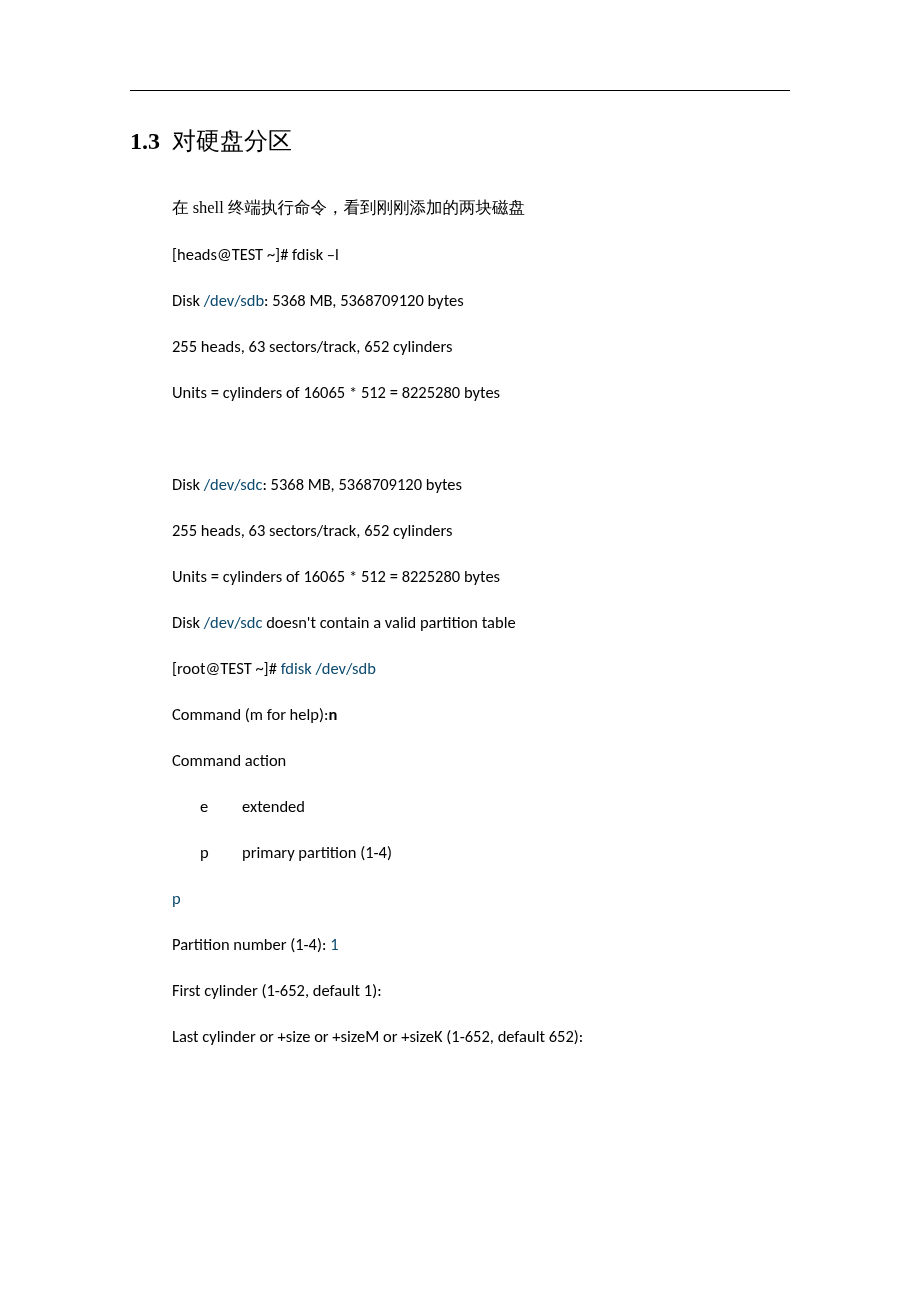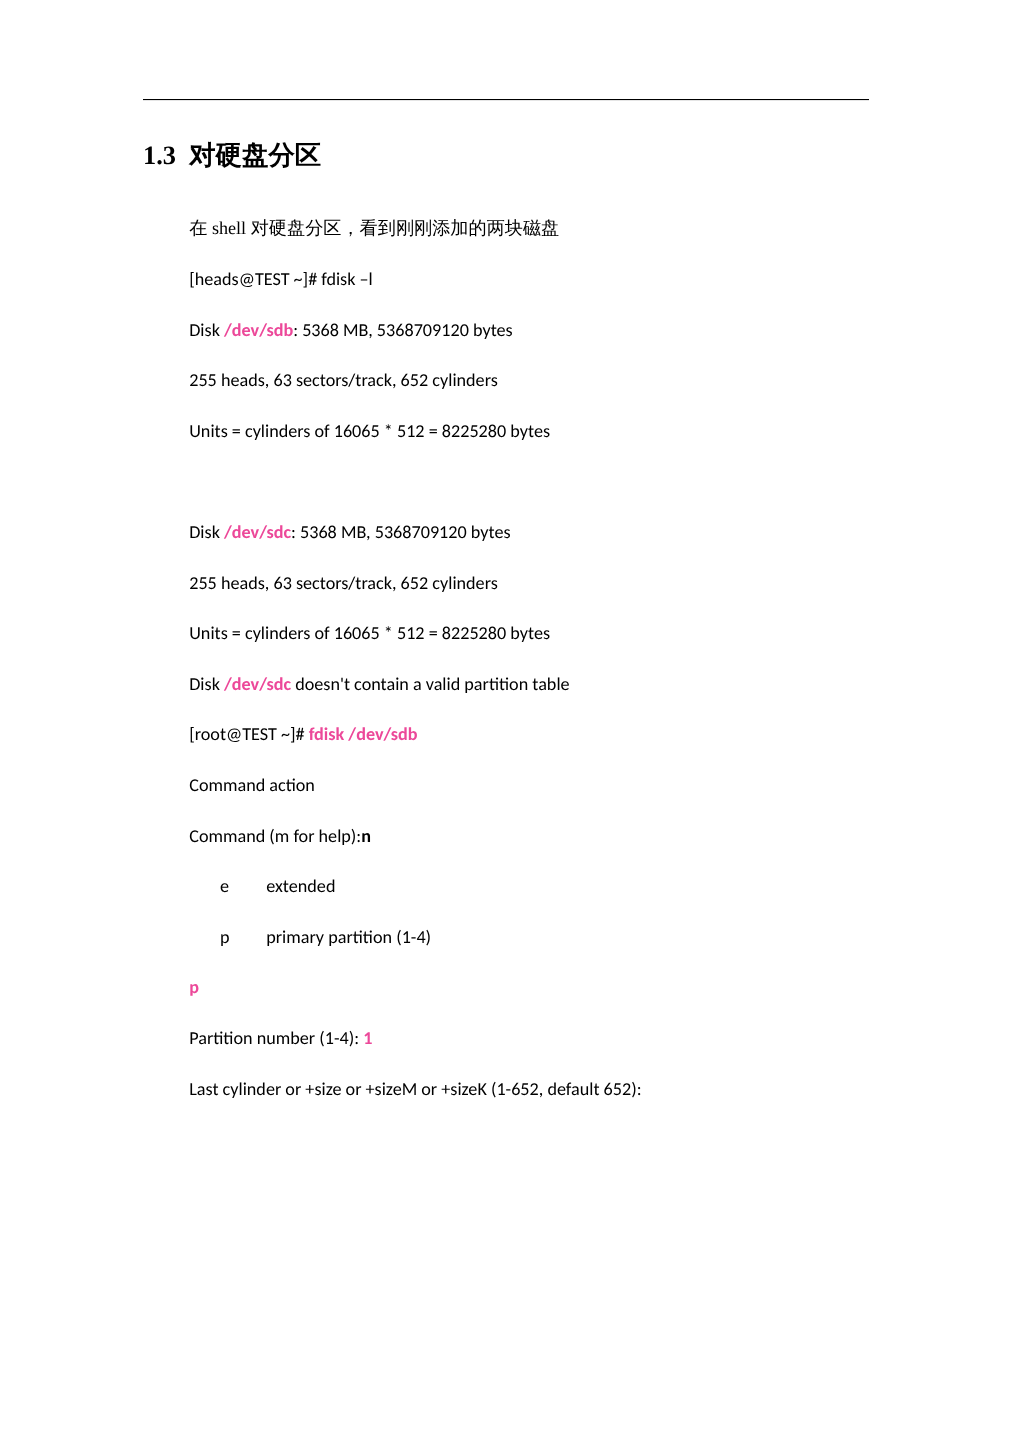--- a/index.html
+++ b/index.html
@@ -24,36 +24,36 @@
     font-size: 24px;
     font-weight: 700;
     margin: 0 0 40px 0;
     font-family: "Times New Roman", serif;
   }
   .heading-number {
     margin-right: 6px;
   }
   .heading-title {
     font-family: "SimSun", "宋体", serif;
-    font-weight: 700;
+    font-weight: 400;
   }
   .content {
     padding-left: 42px;
   }
   .line {
     font-size: 16.5px;
     line-height: 22px;
     margin: 0 0 24px 0;
   }
   .cjk {
     font-family: "SimSun", "宋体", serif;
   }
   .red {
-    color: #ec4899;
-    font-weight: 700;
+    color: #0c4a6e;
+    font-weight: 400;
   }
   .bold {
     font-weight: 700;
   }
   .gap {
     height: 46px;
   }
   .indent {
     padding-left: 28px;
   }
@@ -68,21 +68,21 @@
 <div class="page">
   <div class="top-rule"></div>
 
   <h2 class="heading">
     <span class="heading-number">1.3</span>
     <span class="heading-title">对硬盘分区</span>
   </h2>
 
   <div class="content">
 
-    <p class="line cjk">在 shell 对硬盘分区，看到刚刚添加的两块磁盘</p>
+    <p class="line cjk">在 shell 终端执行命令，看到刚刚添加的两块磁盘</p>
 
     <p class="line">[heads@TEST ~]# fdisk –l</p>
 
     <p class="line">
       <span>Disk </span><span class="red">/dev/sdb</span><span>: 5368 MB, 5368709120 bytes</span>
     </p>
 
     <p class="line">255 heads, 63 sectors/track, 652 cylinders</p>
 
     <p class="line">Units = cylinders of 16065 * 512 = 8225280 bytes</p>
@@ -100,38 +100,39 @@
 
     <p class="line">
       <span>Disk </span><span class="red">/dev/sdc</span><span> doesn't contain a valid partition table</span>
     </p>
 
 
     <p class="line">
       <span>[root@TEST ~]# </span><span class="red">fdisk /dev/sdb</span>
     </p>
 
-    <p class="line">Command action</p>
-
     <p class="line">
       <span>Command (m for help):</span><span class="bold">n</span>
     </p>
+
+    <p class="line">Command action</p>
 
     <p class="line indent">
       <span class="opt-letter">e</span><span>extended</span>
     </p>
 
     <p class="line indent">
       <span class="opt-letter">p</span><span>primary partition (1-4)</span>
     </p>
 
     <p class="line red">p</p>
 
     <p class="line">
       <span>Partition number (1-4): </span><span class="red">1</span>
     </p>
 
+    <p class="line">First cylinder (1-652, default 1):</p>
 
 
     <p class="line">Last cylinder or +size or +sizeM or +sizeK (1-652, default 652):</p>
 
   </div>
 </div>
 
 </body></html>

